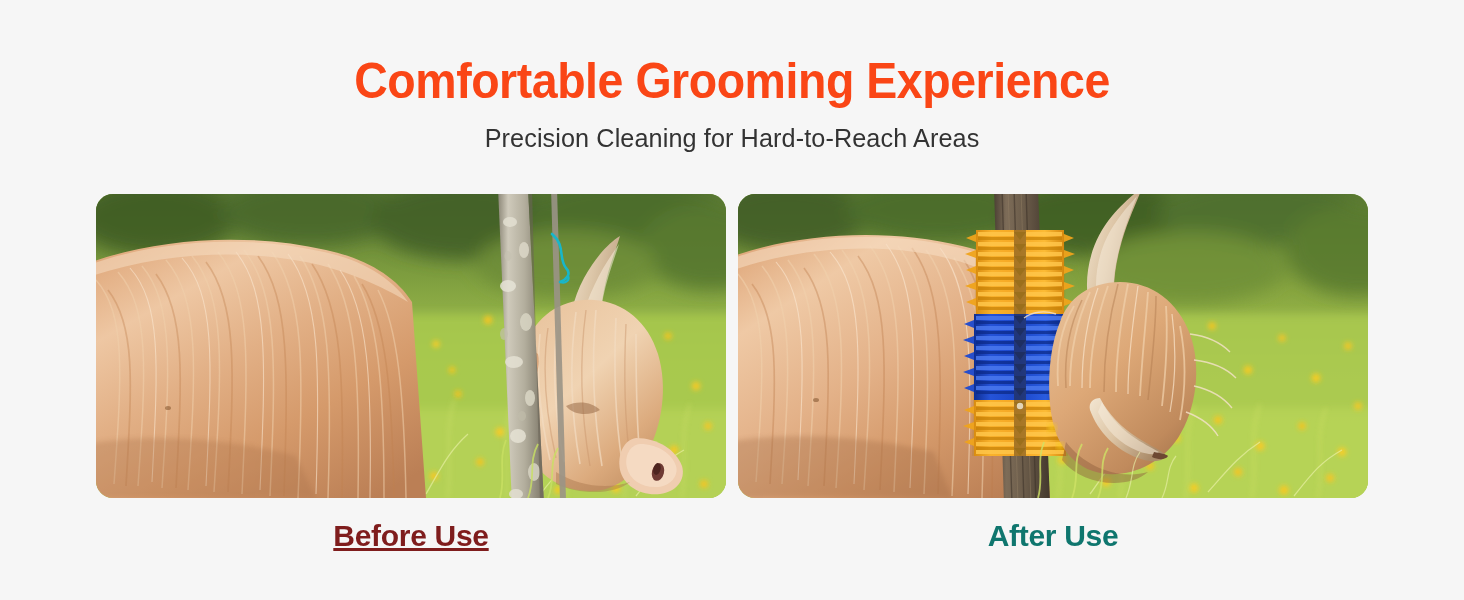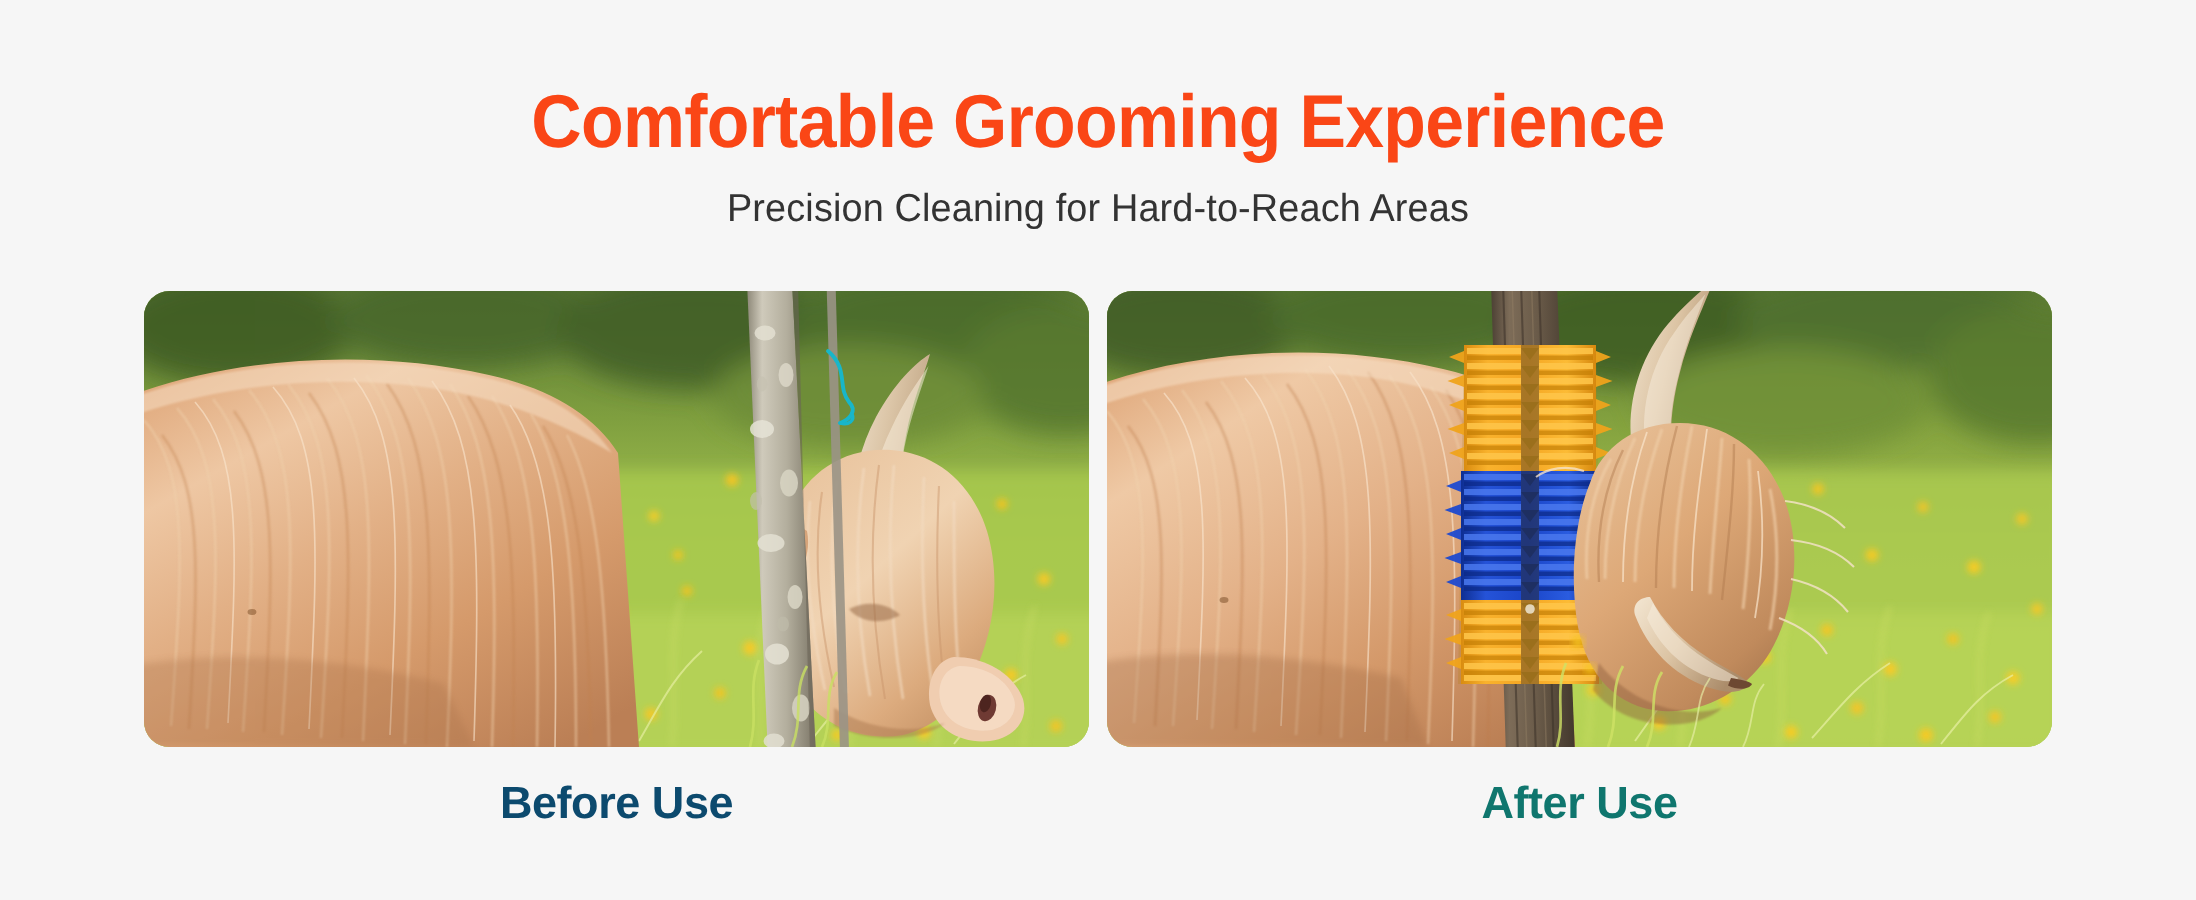--- a/index.html
+++ b/index.html
@@ -86,21 +86,21 @@
   }
   .caption {
     width: 630px;
     text-align: center;
     font-size: 30px;
     line-height: 40px;
     font-weight: bold;
     letter-spacing: -0.3px;
     font-family: "Liberation Sans", sans-serif;
   }
-  .caption-before { color: #0c4a6e; }
+  .caption-before { color: #7f1d1d; text-decoration: underline; }
   .caption-after  { color: #0f766e; }
 </style>
 </head>
 <body>
 
 <div class="page">
 
   <div class="header">
     <h1 class="title">Comfortable Grooming Experience</h1>
     <p class="subtitle">Precision Cleaning for Hard-to-Reach Areas</p>

